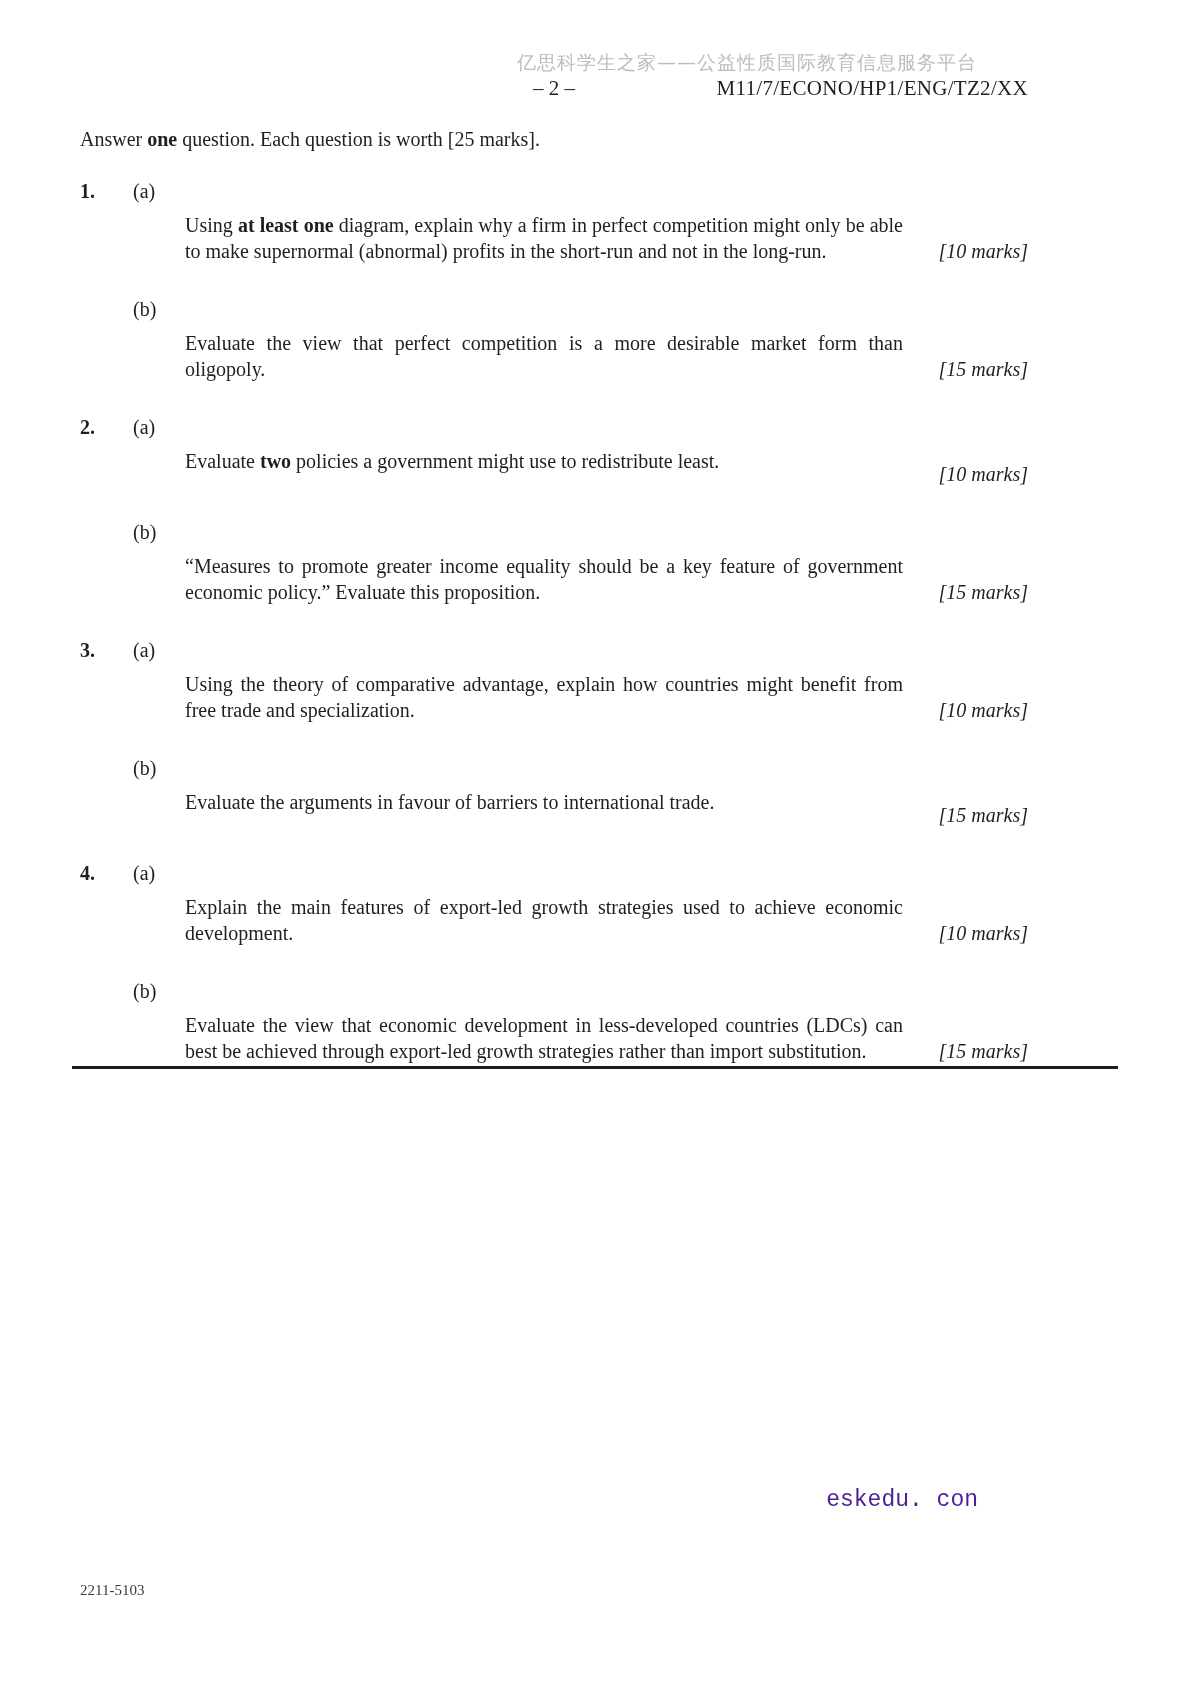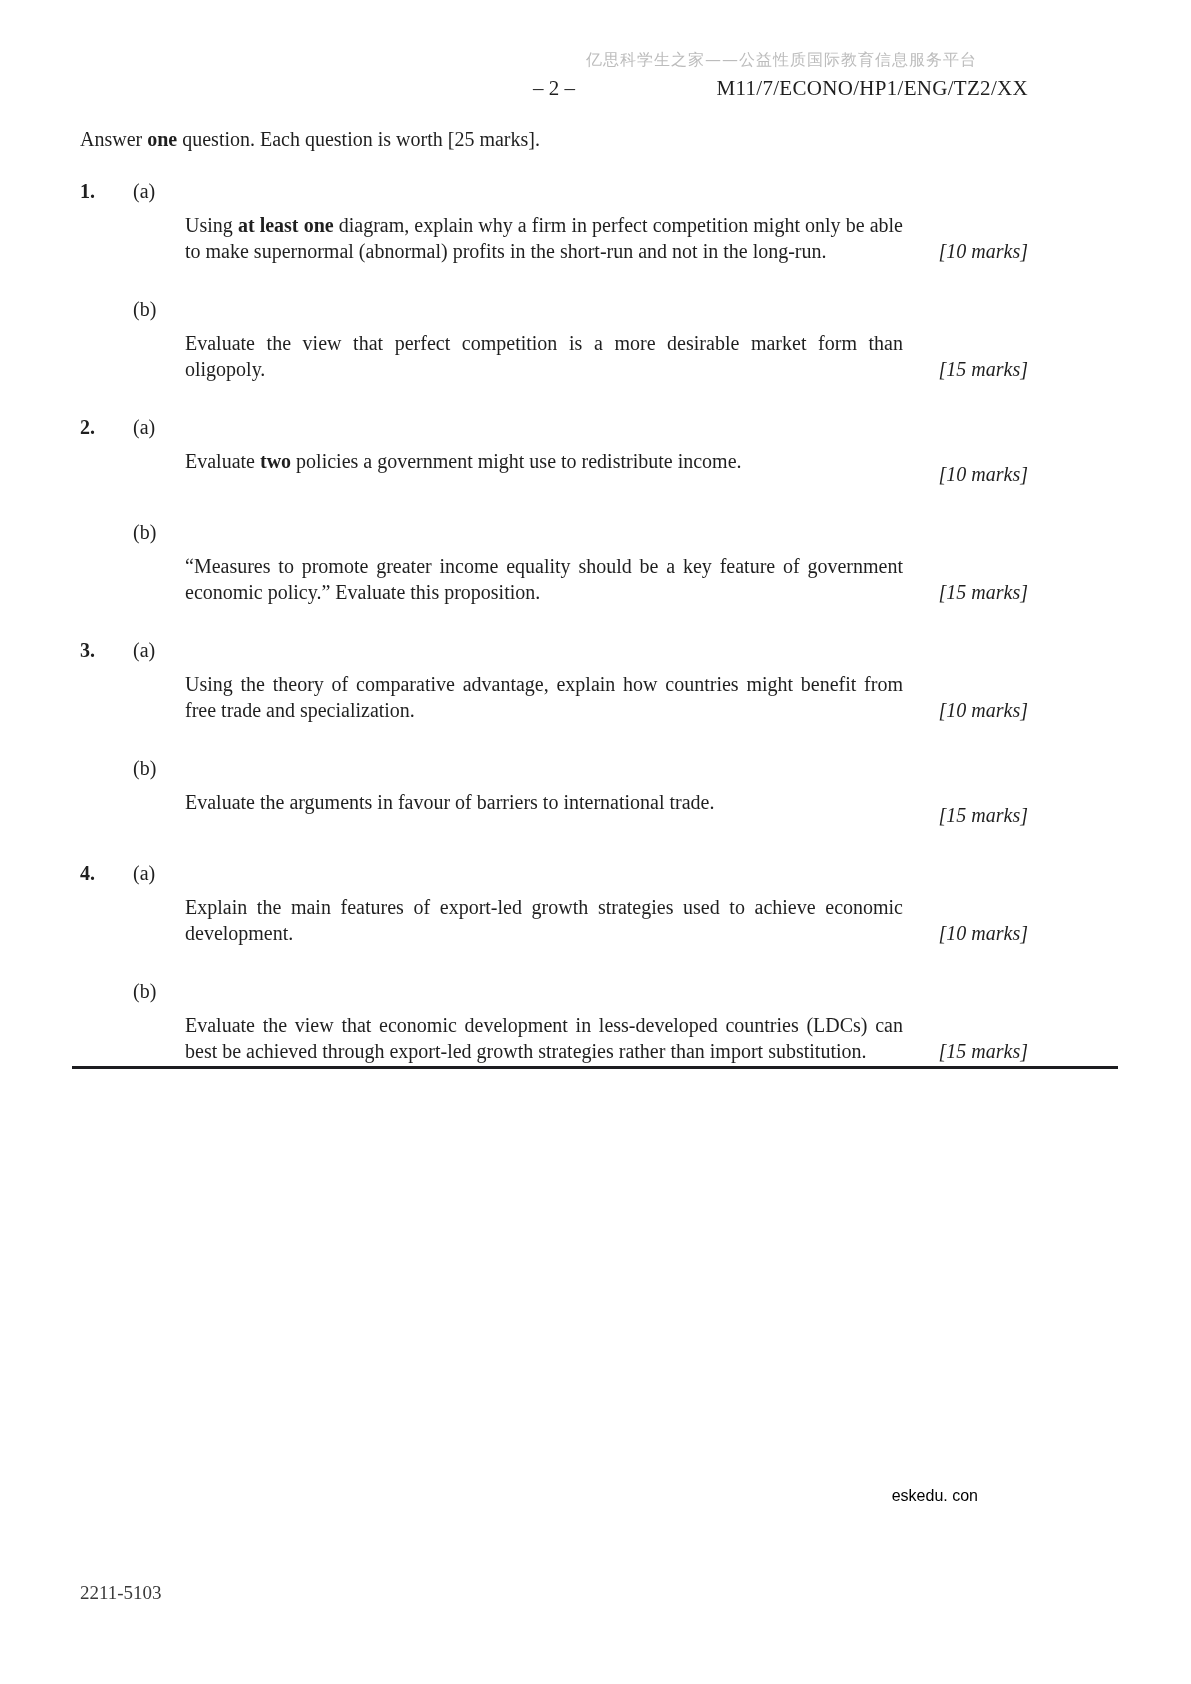--- a/index.html
+++ b/index.html
@@ -8,21 +8,21 @@
     width:1191px;height:1684px;
     margin:0 auto;
     background:#ffffff;
     font-family:"Liberation Serif","DejaVu Serif",serif;
     color:#1f1f1f;
     overflow:hidden;
   }
   
   .cn-watermark{
     position:absolute;top:50px;right:214px;
-    font-size:16px;letter-spacing:1px;
+    font-size:19px;letter-spacing:1px;
     color:#bcbcbc;
     font-family:"DejaVu Sans","Liberation Sans",sans-serif;
   }
   .page-number{
     position:absolute;top:76px;left:533px;
     font-size:21px;
   }
   .paper-code{
     position:absolute;top:76px;right:163px;
     font-size:21px;letter-spacing:.3px;
@@ -54,26 +54,26 @@
     white-space:nowrap;
     margin-top:47px;
   }
   
   .rule{
     position:absolute;top:1066px;left:72px;width:1046px;height:3px;
     background:#1d1d20;
   }
   .footer-id{
     position:absolute;top:1582px;left:80px;
-    font-size:19px;color:#3a3a3a;
+    font-size:15px;color:#3a3a3a;
   }
   .esk-watermark{
     position:absolute;top:1487px;right:213px;
-    font-size:16px;color:#000000;
-    font-family:Liberation Sans, sans-serif;
+    font-size:23px;color:#4c1d95;
+    font-family:Liberation Mono, monospace;
   }
 </style>
 </head>
 <body>
 
 <div class="page">
 
   <div class="cn-watermark">亿思科学生之家——公益性质国际教育信息服务平台</div>
   <div class="page-number">– 2 –</div>
   <div class="paper-code">M11/7/ECONO/HP1/ENG/TZ2/XX</div>
@@ -92,21 +92,21 @@
           <div class="qnum"></div>
           <div class="plabel">(b)</div>
           <div class="ptext"><span>Evaluate the view that perfect competition is a more desirable market form than oligopoly.</span></div>
           <div class="pmarks">[15 marks]</div>
         </div>
       </div>
       <div class="question">
         <div class="part-row">
           <div class="qnum">2.</div>
           <div class="plabel">(a)</div>
-          <div class="ptext"><span>Evaluate </span><span class="b">two</span><span> policies a government might use to redistribute income.</span></div>
+          <div class="ptext"><span>Evaluate </span><span class="b">two</span><span> policies a government might use to redistribute least.</span></div>
           <div class="pmarks">[10 marks]</div>
         </div>
         <div class="part-row">
           <div class="qnum"></div>
           <div class="plabel">(b)</div>
           <div class="ptext"><span>“Measures to promote greater income equality should be a key feature of government economic policy.”  Evaluate this proposition.</span></div>
           <div class="pmarks">[15 marks]</div>
         </div>
       </div>
       <div class="question">

